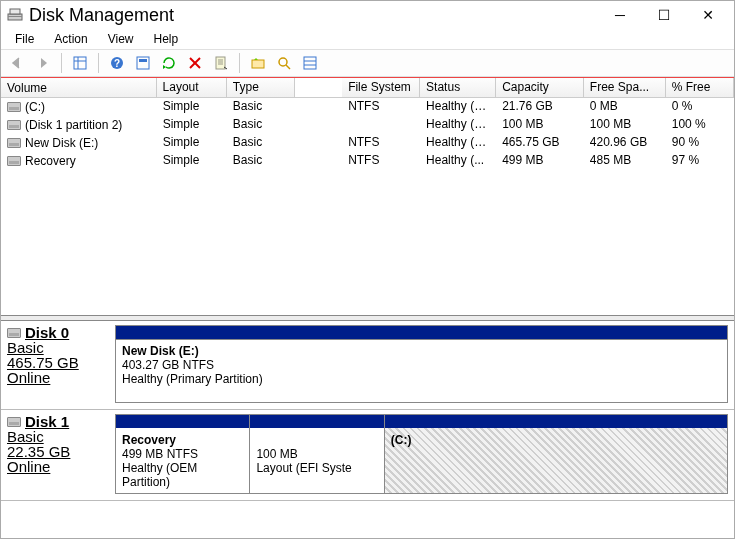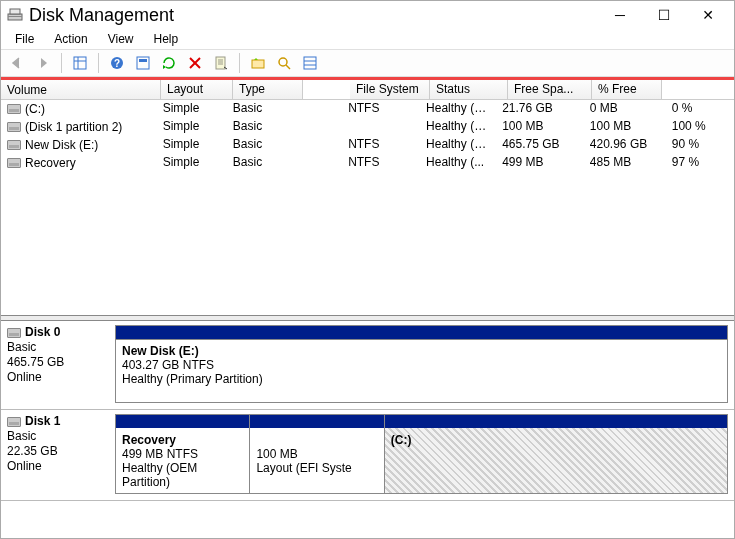--- a/index.html
+++ b/index.html
@@ -50,21 +50,21 @@
   }
   .tbtn {
     width: 24px; height: 24px; display:flex; align-items:center; justify-content:center;
     border:1px solid transparent;
   }
   .tsep { width:1px; height:20px; background:#ccc; margin:0 4px;}
   .disabled { opacity:.4; }
 
   
   .vol-list {
-    border-top: 3px solid #ef4444;
+    border-top: 1px solid #ef4444;
   }
   .vol-header {
     display:flex;
     background:#fff;
     border-bottom:1px solid #ccc;
     height:20px;
   }
   .vol-header > div {
     border-right:1px solid #ccc;
     padding:2px 6px;
@@ -115,22 +115,23 @@
     background:#fff;
   }
   .disk-row {
     display:flex;
     border-bottom:1px solid #bbb;
     padding:4px 6px 6px 6px;
     gap:8px;
   }
   .disk-info {
     width:100px; flex-shrink:0;
-    font-size:12px;
+    font-size:15px;
     line-height:15px;
+    text-decoration:underline;
   }
   .disk-info .dn { font-weight:bold; display:flex; align-items:center; gap:4px;}
   .disk-map {
     flex:1;
     display:flex; flex-direction:column;
   }
   .disk-map-header{
     height:14px;
     background:#001e8a;
     border:1px solid #888;
@@ -271,20 +272,21 @@
 </div>
 
 <div class="upper-area">
   <div class="vol-list">
     <div class="vol-header">
       <div class="col-vol">Volume</div>
       <div class="col-layout">Layout</div>
       <div class="col-type">Type</div>
       <div class="col-fs">File System</div>
       <div class="col-status">Status</div>
+      <div class="col-cap">Capacity</div>
       <div class="col-free">Free Spa...</div>
       <div class="col-pct">% Free</div>
     </div>
     <div id="vol-rows">
         <div class="vol-row">
           <div class="col-vol">
             <span class="drive-glyph"></span>
             <span>(C:)</span>
           </div>
           <div class="col-layout">Simple</div>

